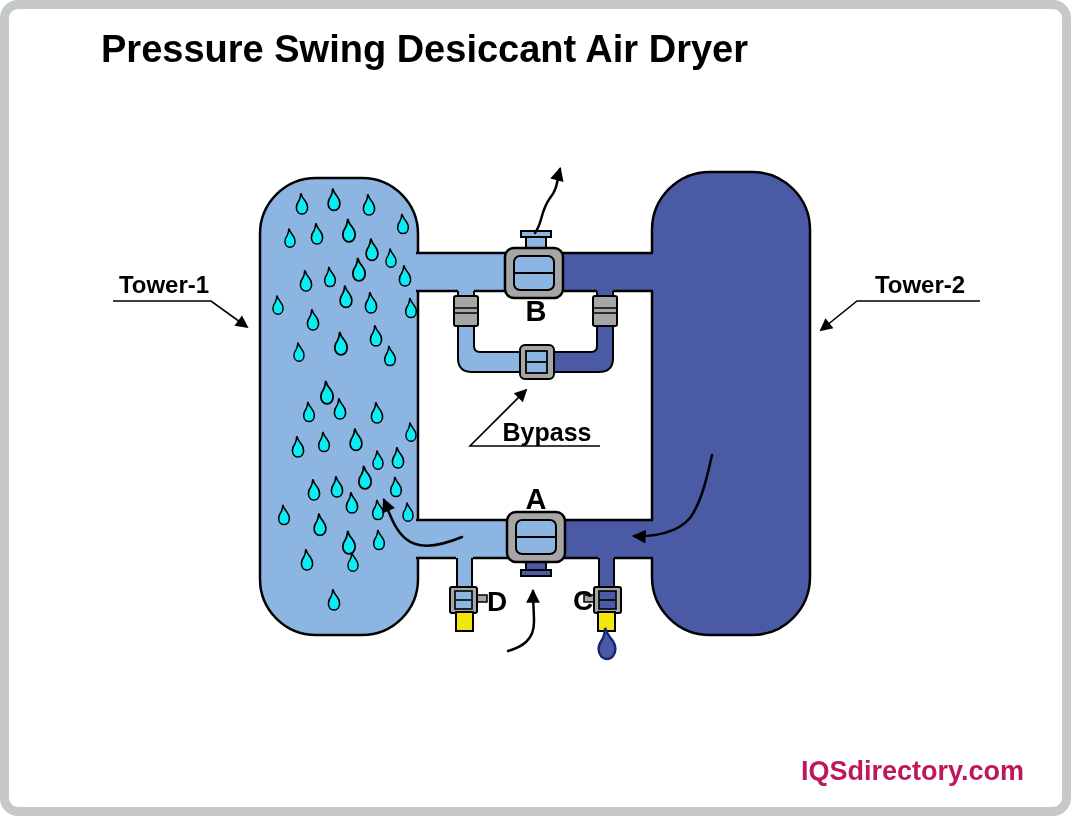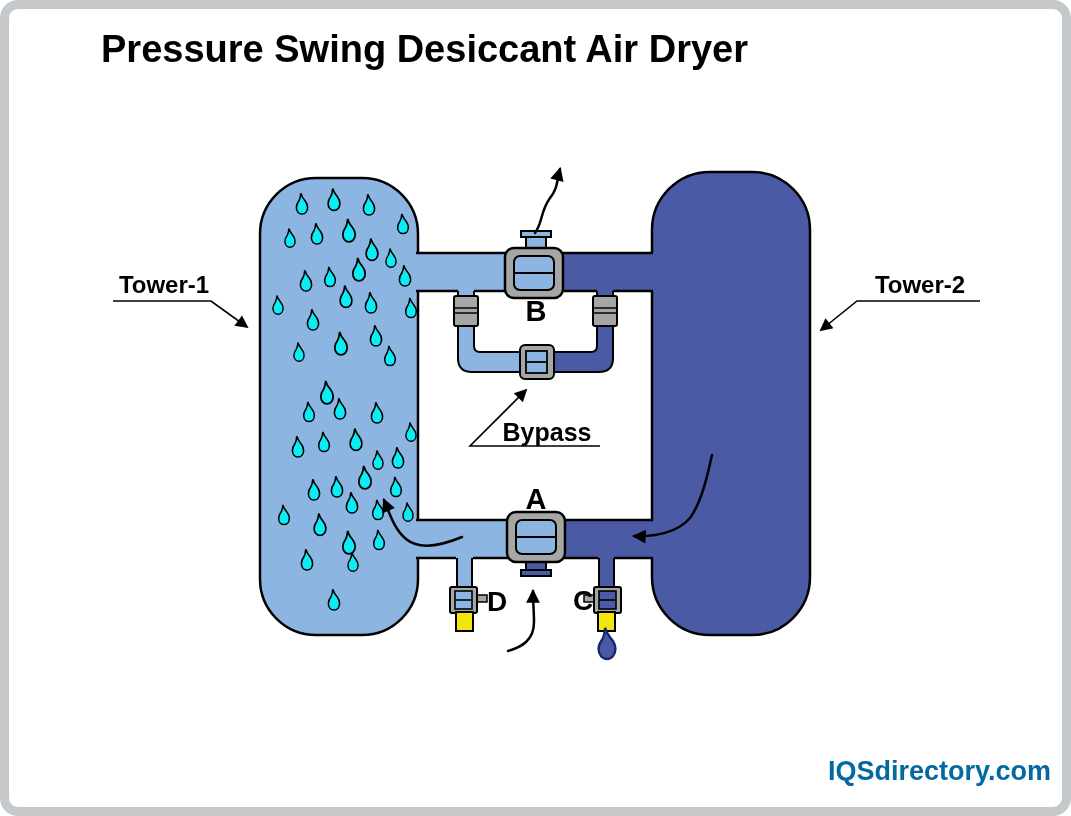--- a/index.html
+++ b/index.html
@@ -3,22 +3,22 @@
 <meta charset="utf-8">
 <style>
   html,body{margin:0;padding:0;background:#ffffff;}
   body{width:1071px;height:816px;position:relative;overflow:hidden;
        font-family:"Liberation Sans",sans-serif;}
   .frame{position:absolute;left:0;top:0;width:1071px;height:816px;
          box-sizing:border-box;border:9px solid var(--c-border,#c6c9cc);
          border-radius:18px;background:#ffffff;}
   .title{position:absolute;top:28px;left:0;width:849px;text-align:center;
          font-weight:bold;font-size:38px;color:#000;white-space:nowrap;}
-  .watermark{position:absolute;top:756px;right:20px;font-weight:bold;
-         font-size:27px;color:#0369a1;}
+  .watermark{position:absolute;top:756px;right:47px;font-weight:bold;
+         font-size:27px;color:#be185d;}
   svg.diagram{position:absolute;left:0;top:0;}
   .lbl{font-family:"Liberation Sans",sans-serif;font-weight:bold;fill:#000;}
   .f-t1{fill:var(--c-t1,#8db5e2);}
   .f-t2{fill:var(--c-t2,#4b5aa5);}
   .f-gray{fill:var(--c-gray,#a6a6a6);}
   .f-yellow{fill:var(--c-yellow,#f2e70d);}
   .drop{fill:var(--c-drop,#0cecf5);stroke:#000;stroke-width:1.6;}
   .bigdrop{fill:var(--c-t2,#4b5aa5);stroke:#17266d;stroke-width:1.6;}
   .ol{stroke:#000;}
   .arrowline{fill:none;stroke:#000;stroke-width:2.5;stroke-linecap:round;}

